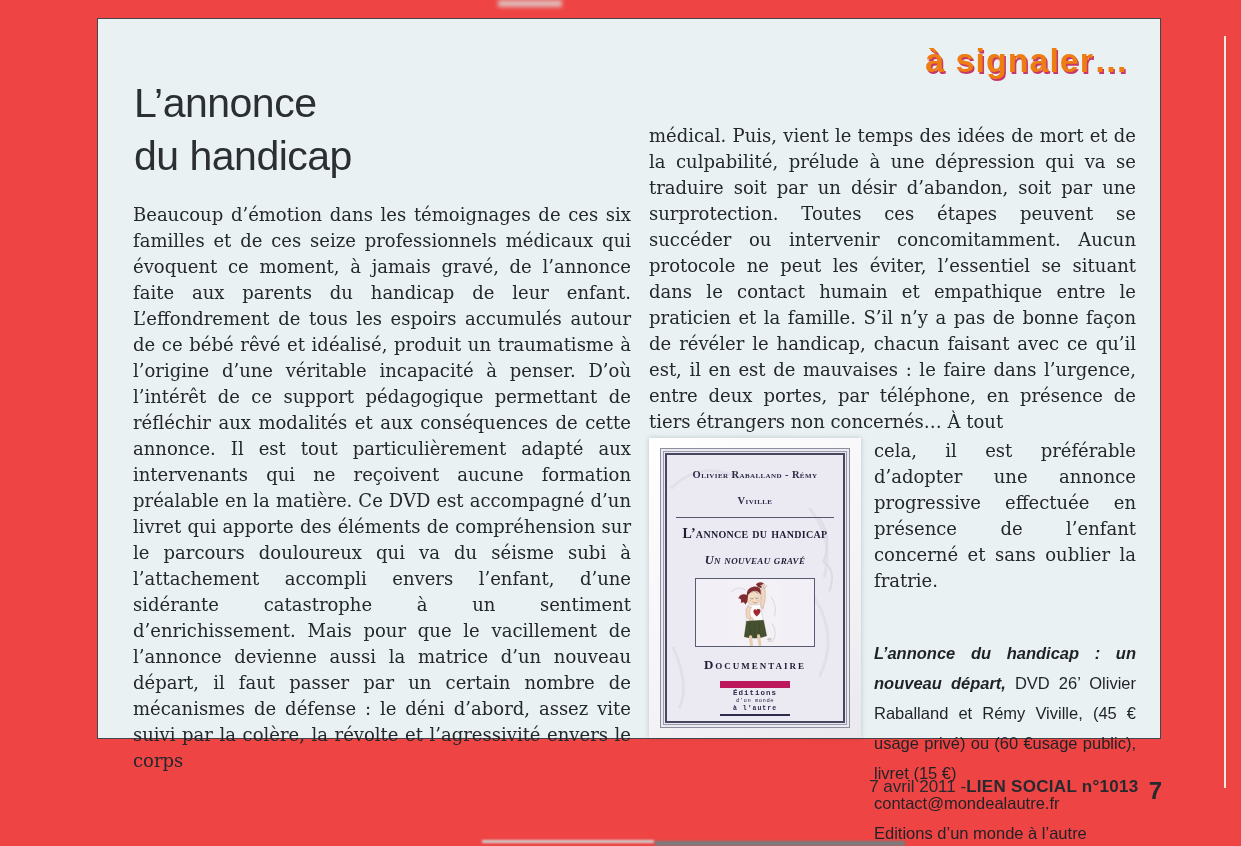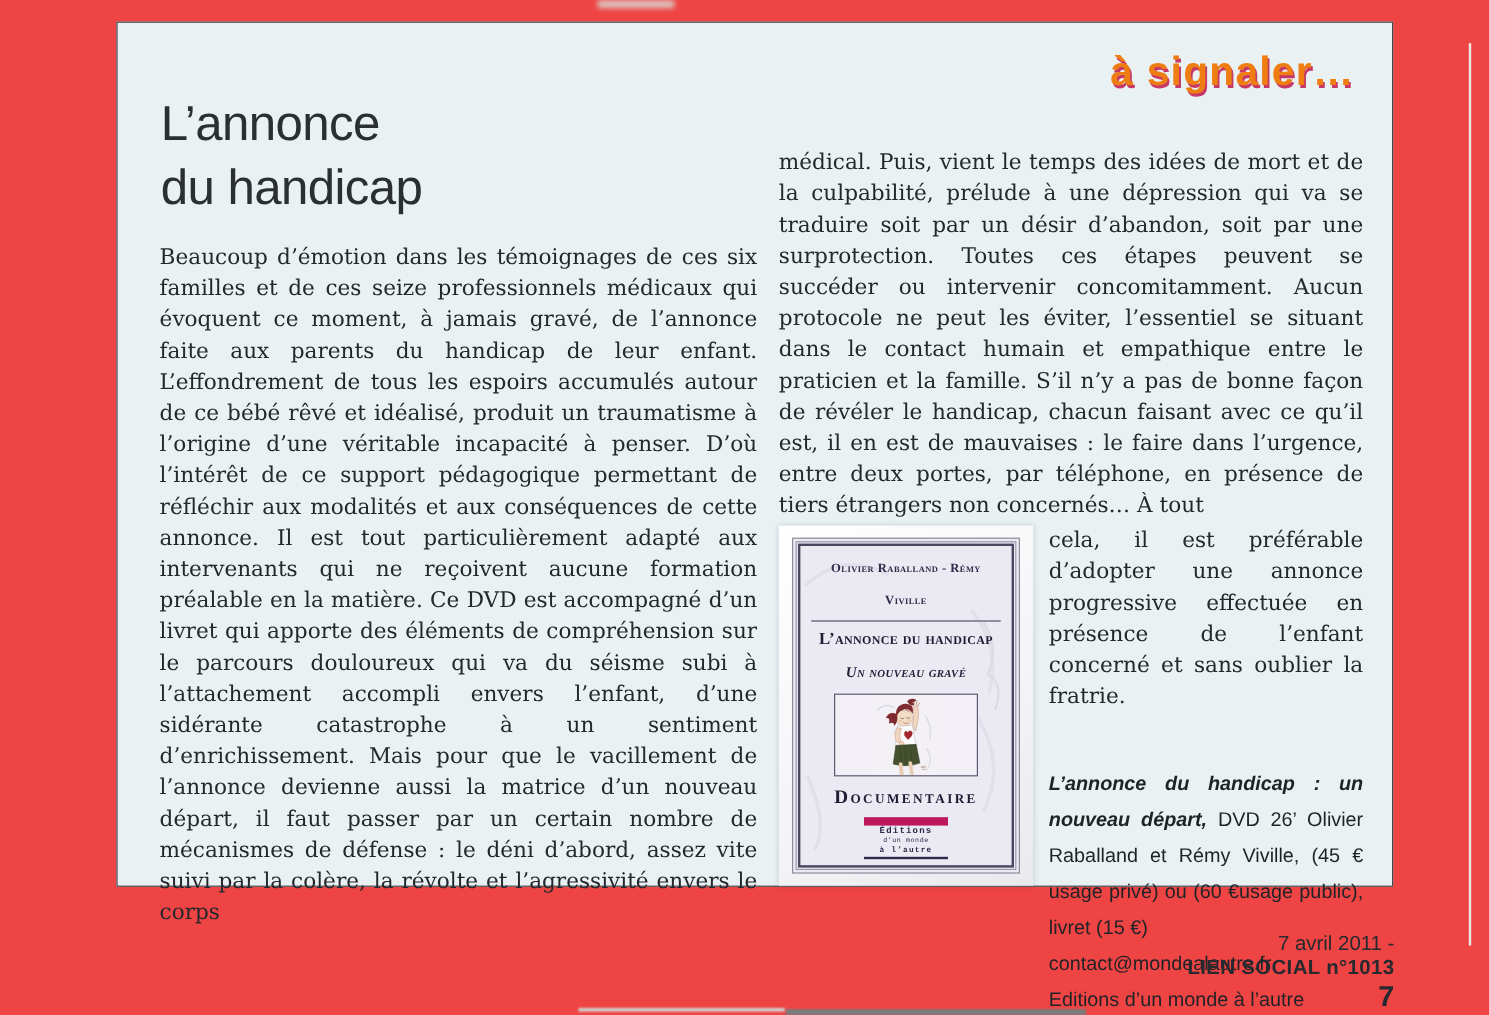--- a/index.html
+++ b/index.html
@@ -83,21 +83,21 @@
     border-bottom:1px solid #55556e;padding-bottom:3px;margin-bottom:3px;
     width:96%;
   }
   .cover-title{font-size:14px;font-weight:bold;font-variant:small-caps;letter-spacing:.3px;color:#1d1d35;}
   .cover-subtitle{font-size:12.5px;font-weight:bold;font-style:italic;font-variant:small-caps;letter-spacing:.3px;color:#23233d;}
   .cover-art{
     flex:1;width:120px;margin:5px 0 5px;
     border:1px solid #5a5a70;background:#f2f0f6;overflow:hidden;
   }
   .cover-art svg{display:block;width:100%;height:100%;}
-  .cover-genre{font-size:16px;font-weight:bold;font-variant:small-caps;letter-spacing:2px;color:#1d1d35;}
+  .cover-genre{font-size:13px;font-weight:bold;font-variant:small-caps;letter-spacing:2px;color:#1d1d35;}
   .cover-logo{
     margin-top:3px;width:70px;
     font-family:Liberation Mono, monospace;color:#2b2b4a;
     border-top:7px solid #be185d;border-bottom:2px solid #2b2b4a;
     padding:1px 0;line-height:1.25;
   }
   .cover-logo .l1{font-size:7.5px;font-weight:bold;letter-spacing:1px;}
   .cover-logo .l2{font-size:5.5px;letter-spacing:.5px;}
   .cover-logo .l3{font-size:6.5px;font-weight:bold;letter-spacing:1px;}
 
@@ -108,21 +108,21 @@
     font-size:16.5px;line-height:30px;color:#1f2227;
   }
   .caption .cap-para{text-align:justify;}
   .cap-bold{font-weight:bold;font-style:italic;}
   .caption .cap-line{text-align:left;}
 
   
   .footer{
     position:absolute;top:777px;right:79px;
     font-family:"Liberation Sans", sans-serif;
-    font-size:17px;color:#26292e;display:flex;align-items:flex-end;flex-direction:column;
+    font-size:17px;color:#26292e;display:flex;align-items:flex-start;
   }
   .footer .journal{font-weight:bold;letter-spacing:.3px;}
   .footer .pageno{font-weight:bold;font-size:24px;margin-left:10px;}
 
   
   .artifact{position:absolute;pointer-events:none;}
   .smudge-top{left:498px;top:0;width:64px;height:7px;background:#d9dad6;filter:blur(2px);opacity:.8;}
   .line-right{left:1224px;top:36px;width:2px;height:752px;background:#e8e8e5;}
   .smudge-bottom-1{left:482px;top:840px;width:172px;height:3px;background:#cfd2d1;filter:blur(1px);}
   .smudge-bottom-2{left:655px;top:841px;width:250px;height:5px;background:#787d7e;filter:blur(1px);}

